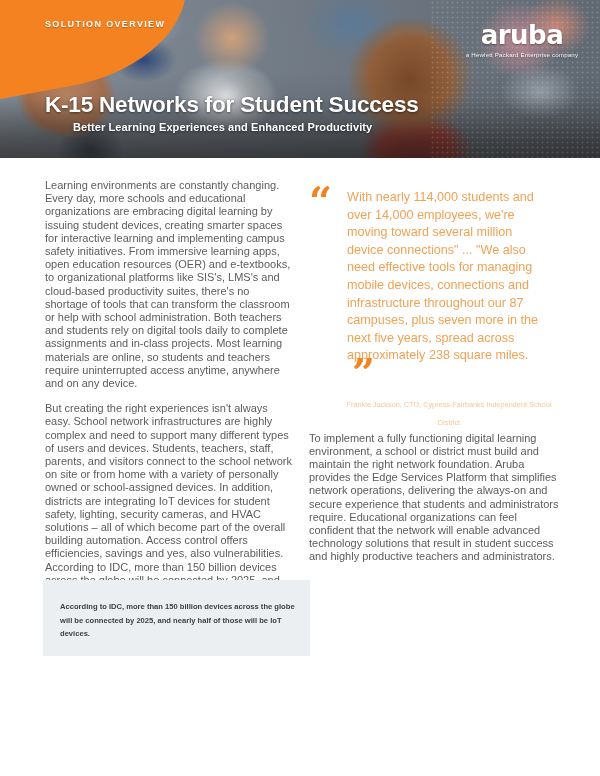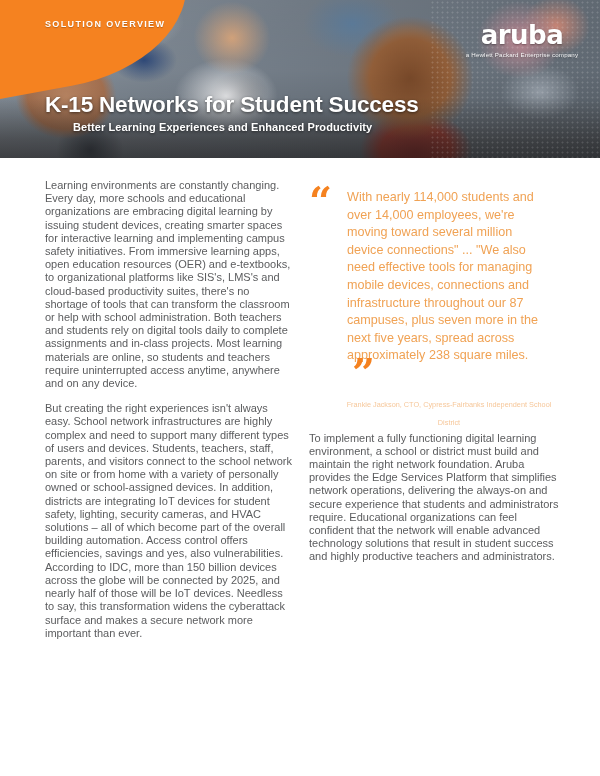--- a/index.html
+++ b/index.html
@@ -272,15 +272,18 @@
     <div class="col-right">
       <div class="quote-block">
         <span class="quote-mark-open">“</span>
         <p class="quote-text"><span>With nearly 114,000 students and over 14,000 employees, we're moving toward several million device connections" ... "We also need effective tools for managing mobile devices, connections and infrastructure throughout our 87 campuses, plus seven more in the next five years, spread across approximately 238 square miles.</span><span class="quote-mark-close">”</span></p>
         <p class="quote-attrib">Frankie Jackson, CTO, Cypress-Fairbanks Independent School District</p>
       </div>
 
       <p class="body right-para">To implement a fully functioning digital learning environment, a school or district must build and maintain the right network foundation. Aruba provides the Edge Services Platform that simplifies network operations, delivering the always-on and secure experience that students and administrators require. Educational organizations can feel confident that the network will enable advanced technology solutions that result in student success and highly productive teachers and administrators.</p>
     </div>
 
+    <div class="callout">
+      <p class="callout-text">According to IDC, more than 150 billion devices across the globe will be connected by 2025, and nearly half of those will be IoT devices.</p>
+    </div>
 
   </div>
 </div>
 
 </body></html>

